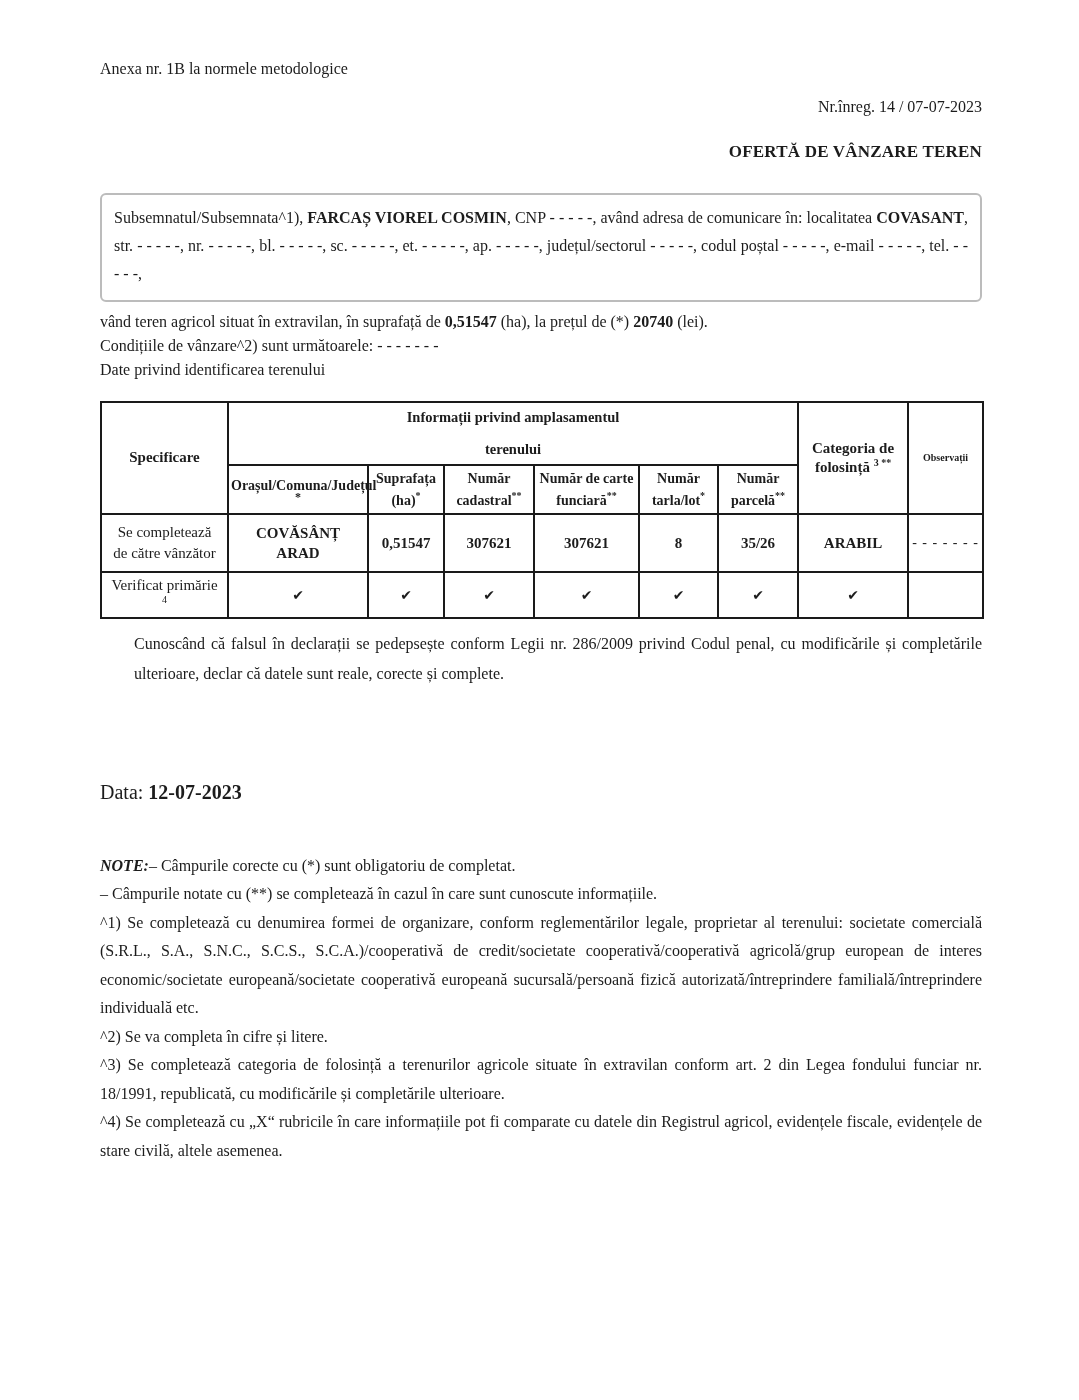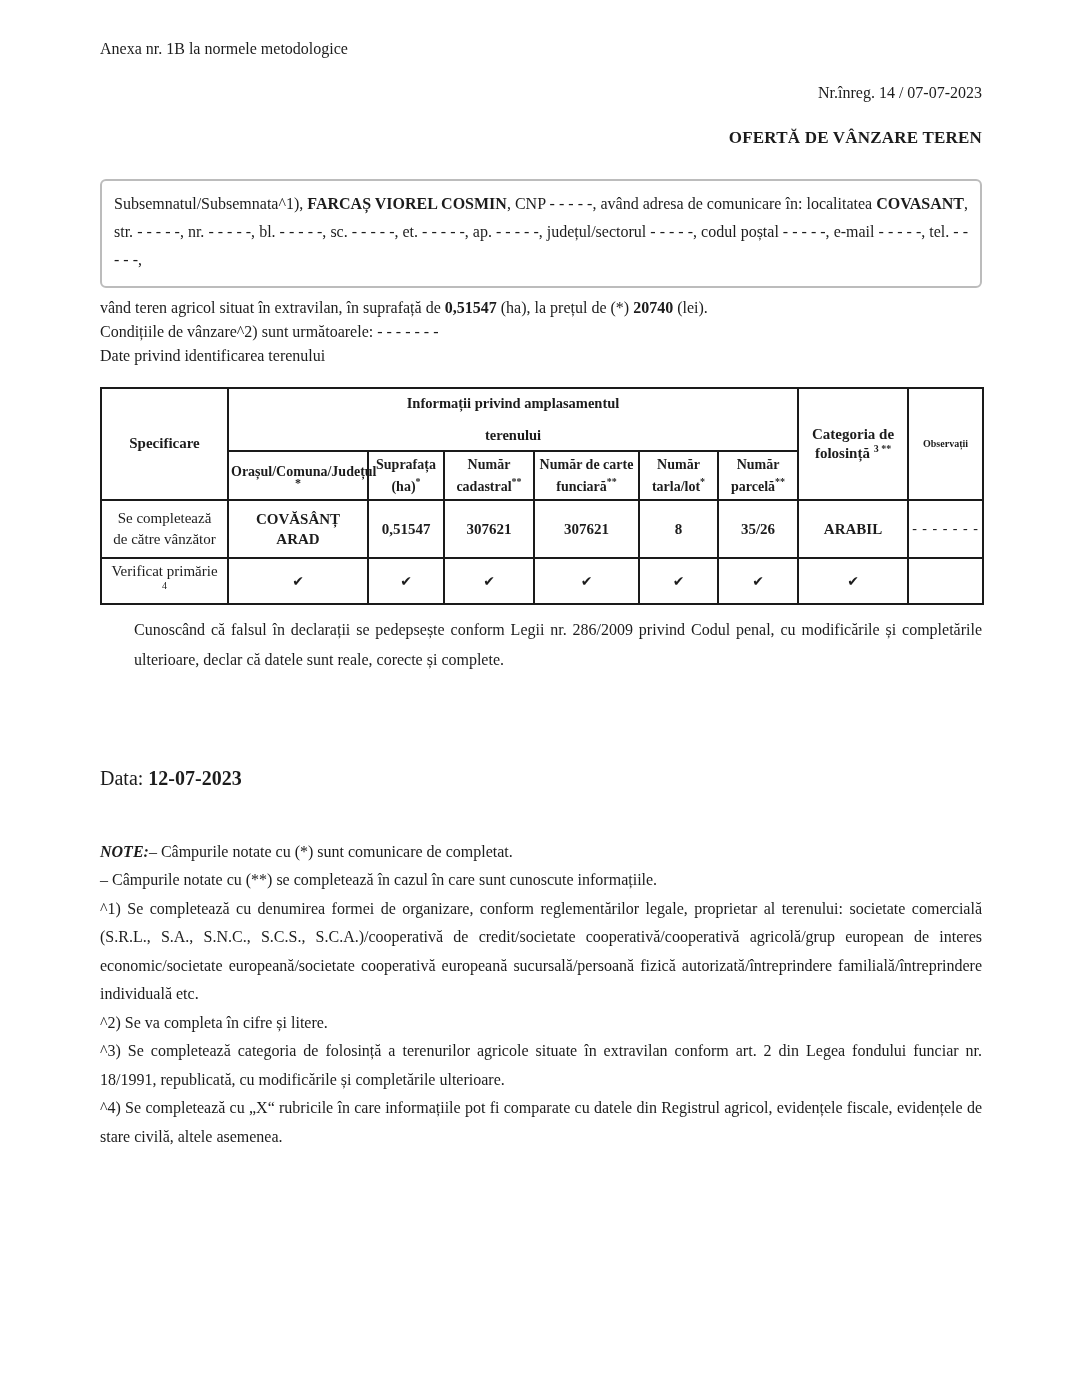--- a/index.html
+++ b/index.html
@@ -3,24 +3,24 @@
 <meta charset="utf-8">
 <style>
   * { margin: 0; padding: 0; box-sizing: border-box; }
   html, body { background: #ffffff; }
   body {
     width: 1079px; height: 1400px;
     font-family: "Liberation Serif", "DejaVu Serif", serif;
     color: #1c1c1c;
     overflow: hidden;
   }
-  .content { padding: 40px 97px 0 100px; }
+  .content { padding: 60px 97px 0 100px; }
 
   .annex { font-size: 16px; }
-  .reg-line { text-align: right; font-size: 16px; margin-top: 26px; }
+  .reg-line { text-align: right; font-size: 16px; margin-top: 20px; }
   .doc-title { text-align: right; font-size: 17px; font-weight: bold; margin-top: 26px; letter-spacing: 0.2px; }
 
   .applicant-box {
     margin-top: 31px;
     border: 2px solid #bcbcbc;
     border-radius: 6px;
     padding: 9px 12px 12px 12px;
     font-size: 16px;
     line-height: 28px;
     text-align: justify;
@@ -171,21 +171,21 @@
   </table>
 
   <div class="declaration">Cunoscând că falsul în declarații se pedepsește conform Legii nr. 286/2009 privind Codul penal, cu modificările și completările ulterioare, declar că datele sunt reale, corecte și complete.</div>
 
   <div class="date-line">
     <span>Data: </span><span class="bold">12-07-2023</span>
   </div>
 
   <div class="notes">
     <p>
-      <span class="bold-italic">NOTE:</span><span>– Câmpurile notate cu (*) sunt comunicare de completat.</span>
+      <span class="bold-italic">NOTE:</span><span>– Câmpurile corecte cu (*) sunt obligatoriu de completat.</span>
     </p>
     <p>– Câmpurile notate cu (**) se completează în cazul în care sunt cunoscute informațiile.</p>
     <p>^1) Se completează cu denumirea formei de organizare, conform reglementărilor legale, proprietar al terenului: societate comercială (S.R.L., S.A., S.N.C., S.C.S., S.C.A.)/cooperativă de credit/societate cooperativă/cooperativă agricolă/grup european de interes economic/societate europeană/societate cooperativă europeană sucursală/persoană fizică autorizată/întreprindere familială/întreprindere individuală etc.</p>
     <p>^2) Se va completa în cifre și litere.</p>
     <p>^3) Se completează categoria de folosință a terenurilor agricole situate în extravilan conform art. 2 din Legea fondului funciar nr. 18/1991, republicată, cu modificările și completările ulterioare.</p>
     <p>^4) Se completează cu „X“ rubricile în care informațiile pot fi comparate cu datele din Registrul agricol, evidențele fiscale, evidențele de stare civilă, altele asemenea.</p>
   </div>
 
 </div>
 

